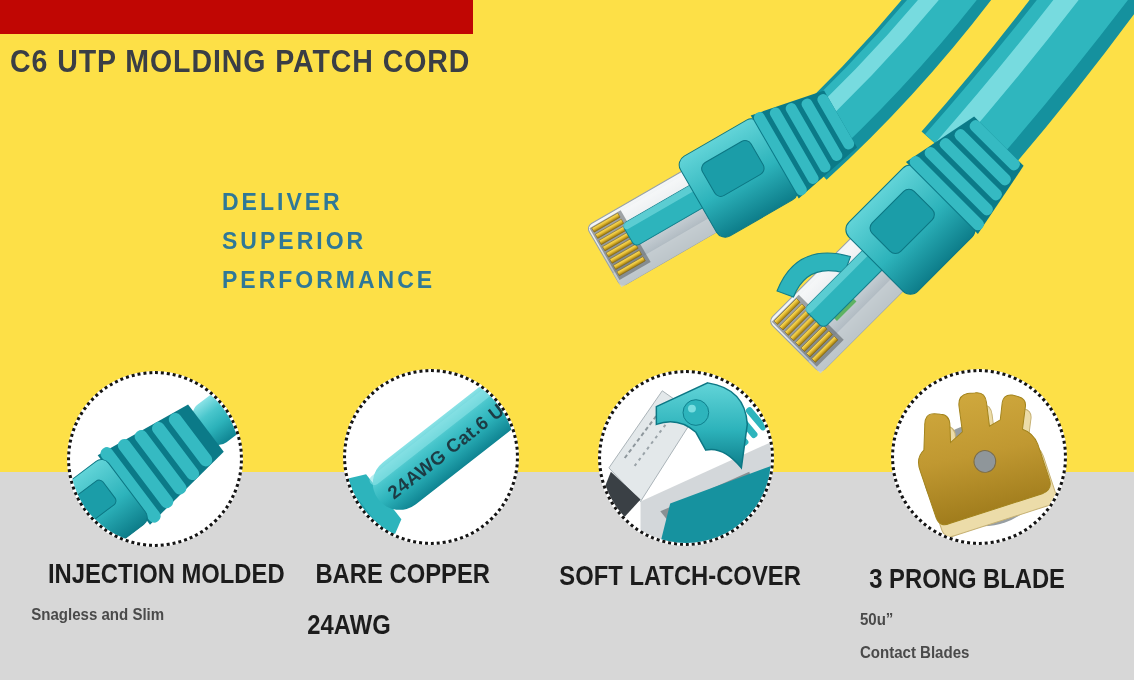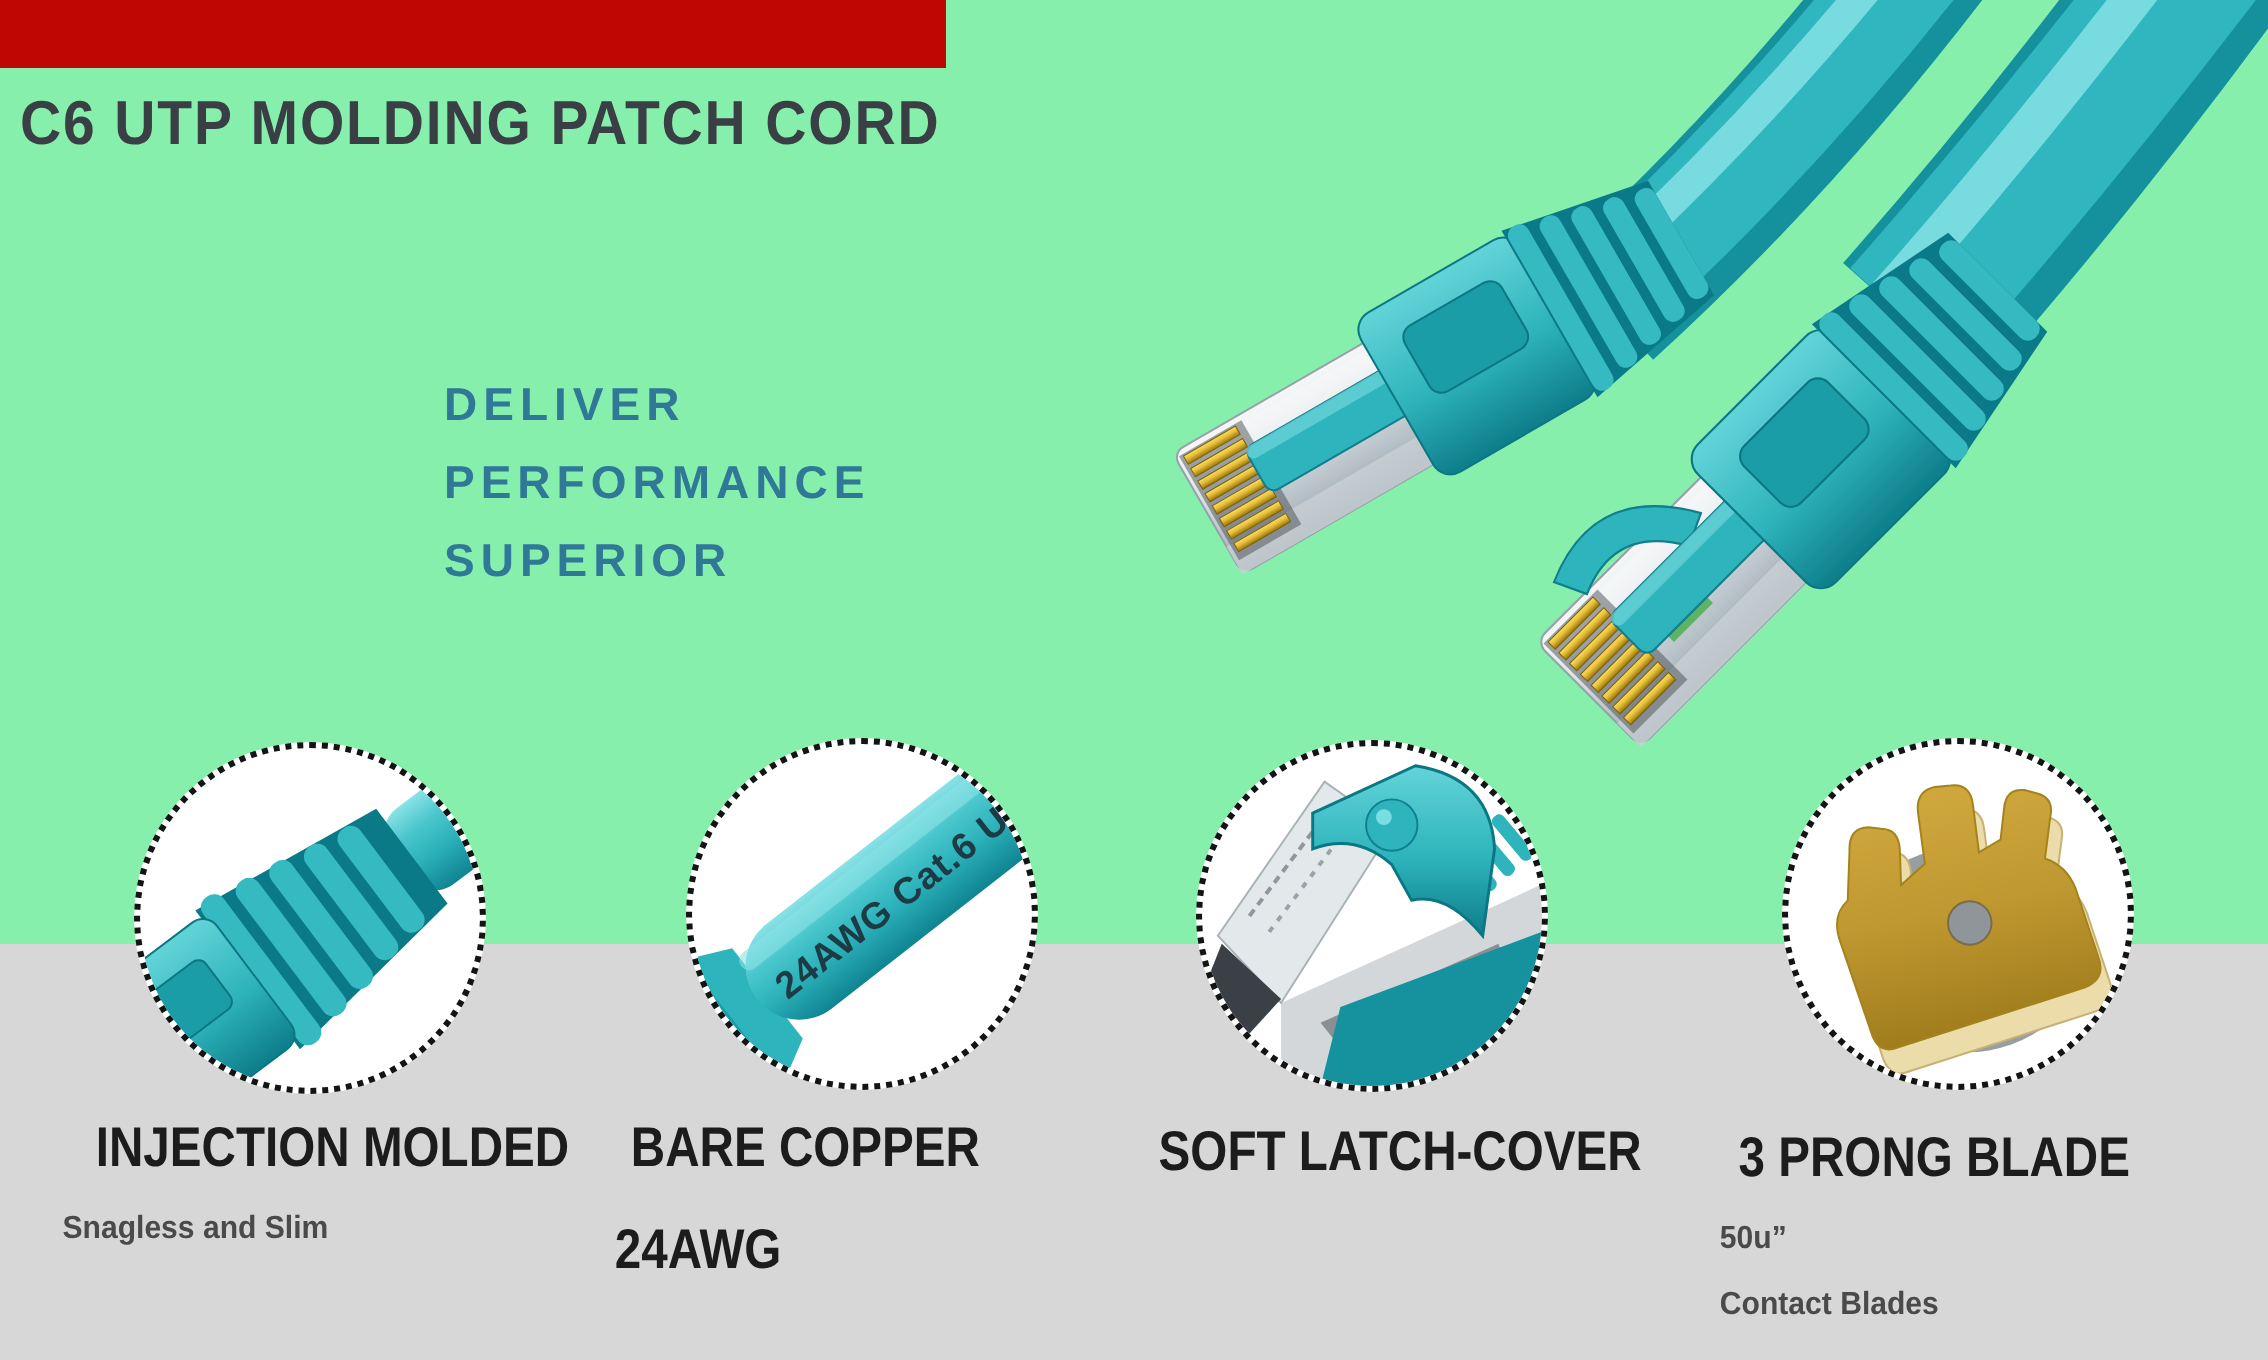--- a/index.html
+++ b/index.html
@@ -1,38 +1,38 @@
 <!DOCTYPE html>
 <html style="--banner: #c00603; --title-color: #3a3e45; --headline-color: #2f7897; --band: #d7d7d7;"><head>
 <meta charset="utf-8">
 <style>
   html,body{margin:0;padding:0;background:#ffffff;}
   .canvas{
-    position:relative;width:1134px;height:680px;overflow:hidden;background:#86efac;
+    position:relative;width:1134px;height:680px;overflow:hidden;background:#fde047;
     font-family:"Liberation Sans",sans-serif;
   }
   .red-bar{position:absolute;left:0;top:0;width:473px;height:34px;background:var(--banner,#c00603);}
   .title{position:absolute;left:10px;top:44px;margin:0;font-size:31px;font-weight:bold;
     letter-spacing:1px;color:var(--title-color,#3a3e45);white-space:nowrap;}
   .condense{display:inline-block;transform:scaleX(.92);transform-origin:left center;}
   .headline{position:absolute;left:222px;top:183px;font-weight:bold;font-size:23px;
     line-height:39px;letter-spacing:3px;color:var(--headline-color,#2f7897);white-space:nowrap;}
   .hero{position:absolute;left:0;top:0;width:1134px;height:680px;}
   .band{position:absolute;left:0;top:472px;width:1134px;height:208px;background:var(--band,#d7d7d7);}
   .fcircle{position:absolute;width:170px;height:170px;border-radius:50%;
     border:3px dotted #141414;background:#fff;overflow:hidden;}
   .fcircle svg{display:block;width:170px;height:170px;}
   .c1{left:67px;top:371px;}
   .c2{left:343px;top:369px;}
   .c3{left:598px;top:370px;}
   .c4{left:891px;top:369px;}
   .fcap{position:absolute;text-align:left;}
   .fcap.f1{left:27px;top:556px;width:260px;}
   .fcap.f2{left:300px;top:556px;width:260px;}
-  .fcap.f3{left:558px;top:558px;width:264px;}
+  .fcap.f3{left:538px;top:558px;width:264px;}
   .fcap.f4{left:852px;top:561px;width:264px;}
   .fhead{font-weight:bold;color:#1c1c1c;font-size:28px;line-height:35px;white-space:nowrap;}
   .fhead .condense2{display:inline-block;transform:scaleX(.85);transform-origin:center;}
   .fsub{color:#4a4a4a;font-weight:bold;font-size:16px;line-height:33px;margin-top:7px;white-space:nowrap;}
   .fsub .condense3{display:inline-block;transform:scaleX(.94);transform-origin:center;}
   svg text{font-family:"Liberation Sans",sans-serif;}
 </style>
 </head>
 <body>
 
@@ -69,22 +69,22 @@
       </linearGradient>
     </defs>
   </svg>
 
   <div class="red-bar"></div>
 
   <h1 class="title"><span class="condense">C6 UTP MOLDING PATCH CORD</span></h1>
 
   <div class="headline">
     <div>DELIVER</div>
+    <div>SUPERIOR</div>
     <div>PERFORMANCE</div>
-    <div>SUPERIOR</div>
   </div>
 
   <svg class="hero" viewBox="0 0 1134 680">
 
     <g>
       <path d="M970,-30 Q893,72 803,154" stroke="#15919e" stroke-width="70" fill="none"></path>
       <path d="M966,-30 Q890,68 800,150" stroke="#2fb6be" stroke-width="54" fill="none"></path>
       <path d="M956,-34 Q882,60 794,140" stroke="#84e2e5" stroke-width="16" fill="none" opacity=".85"></path>
     </g>
 

